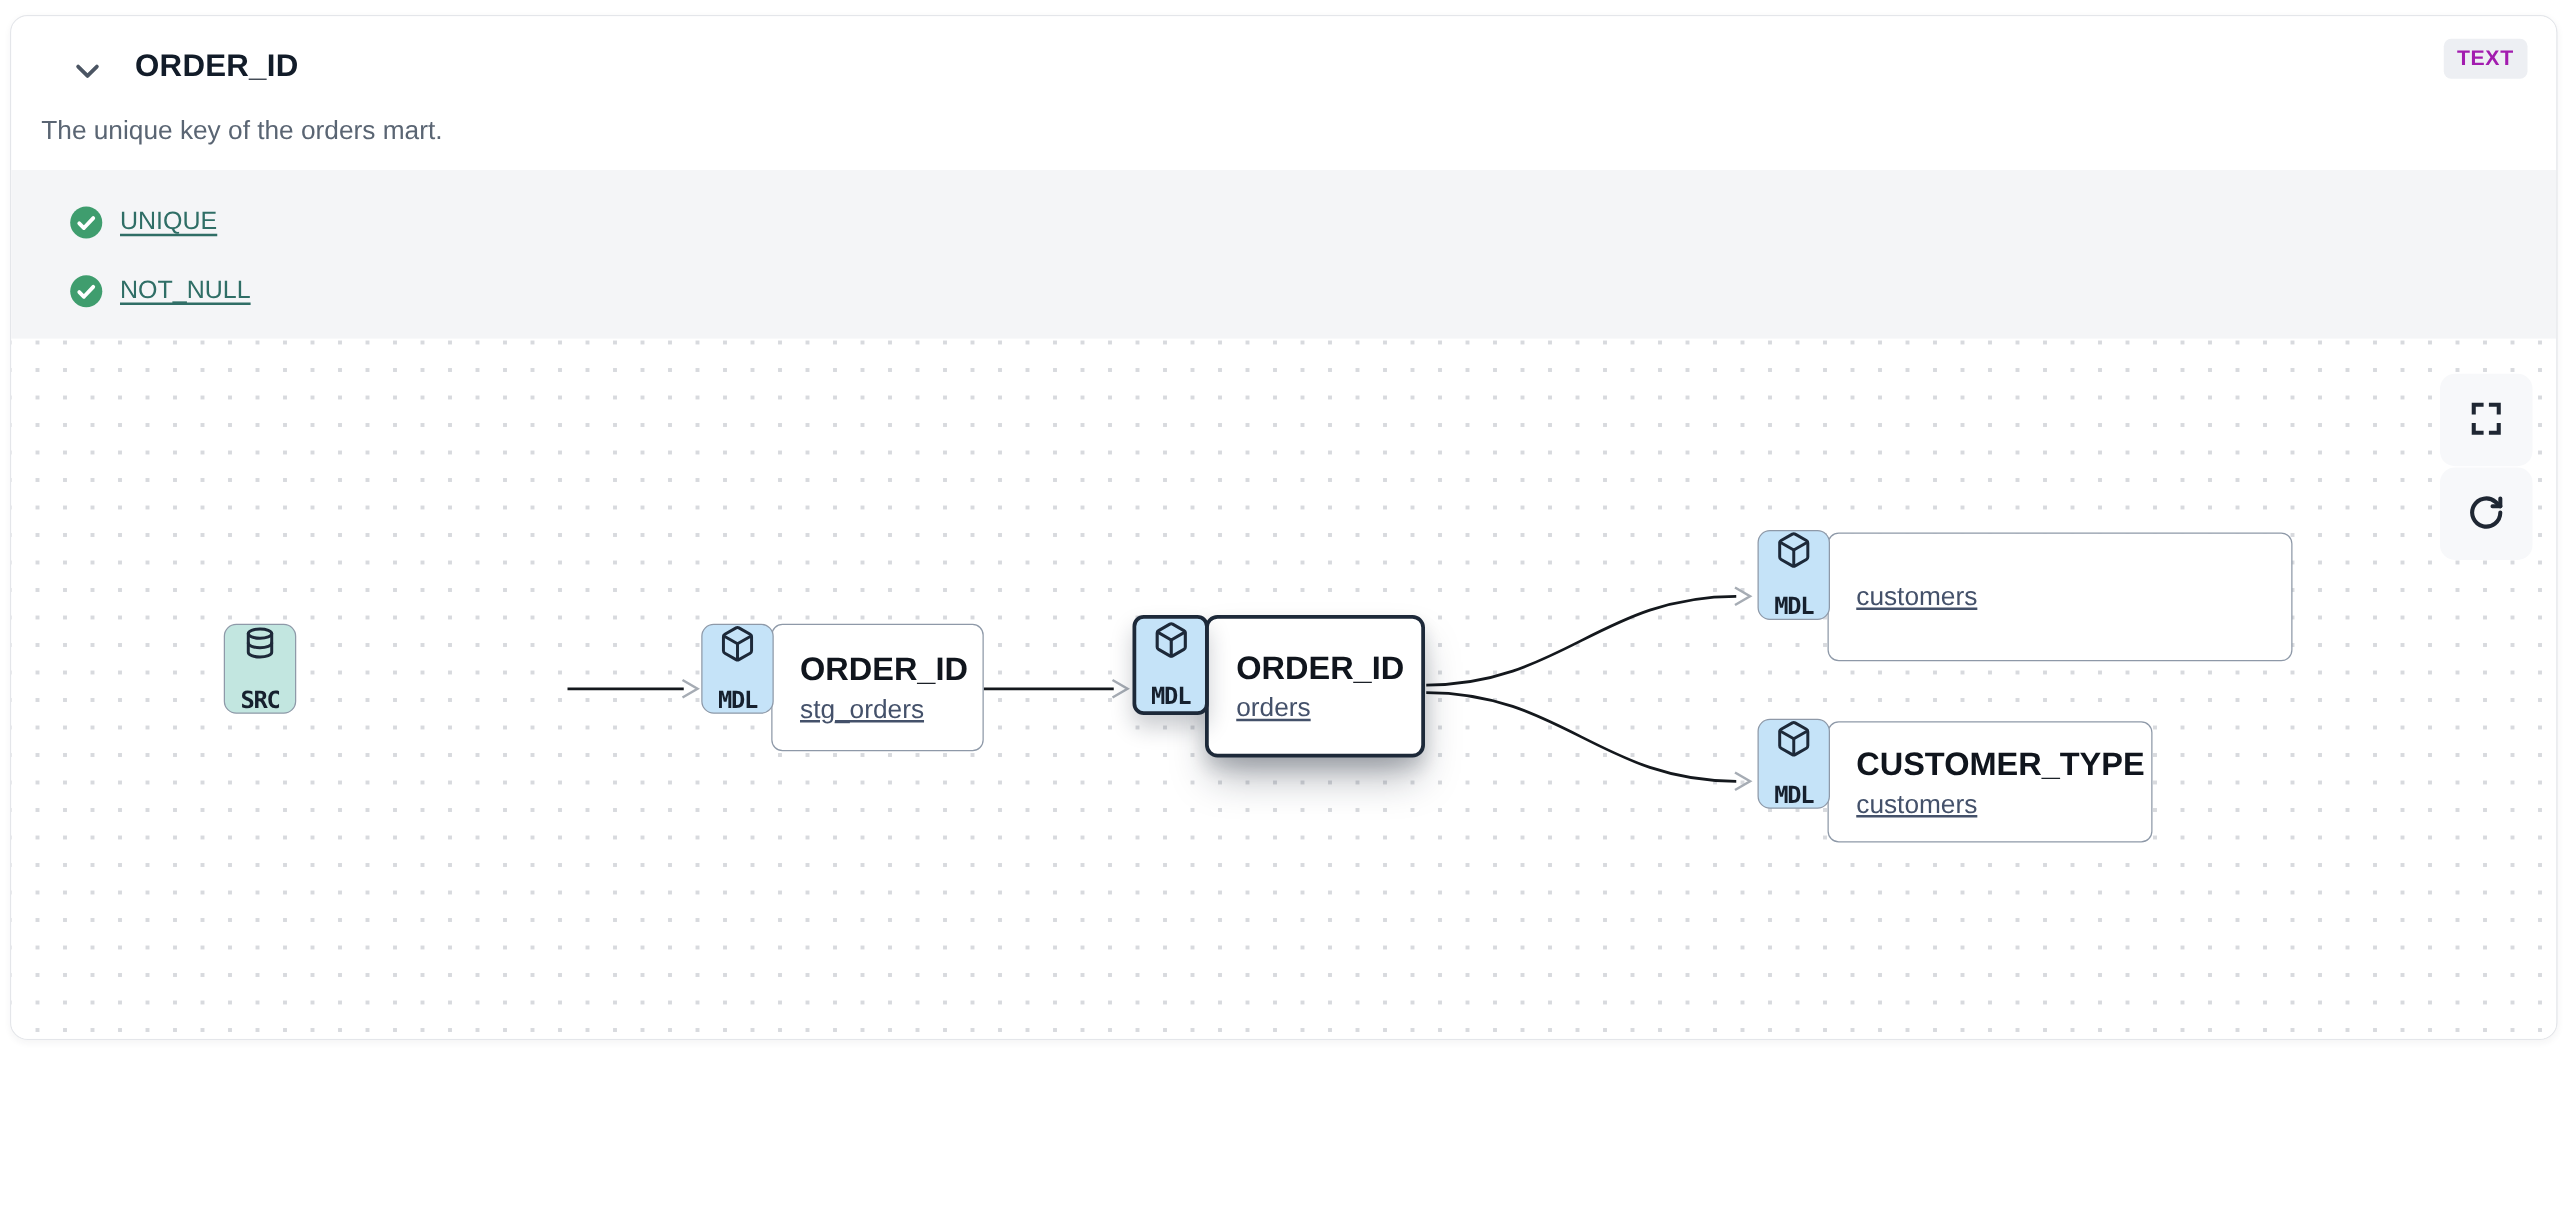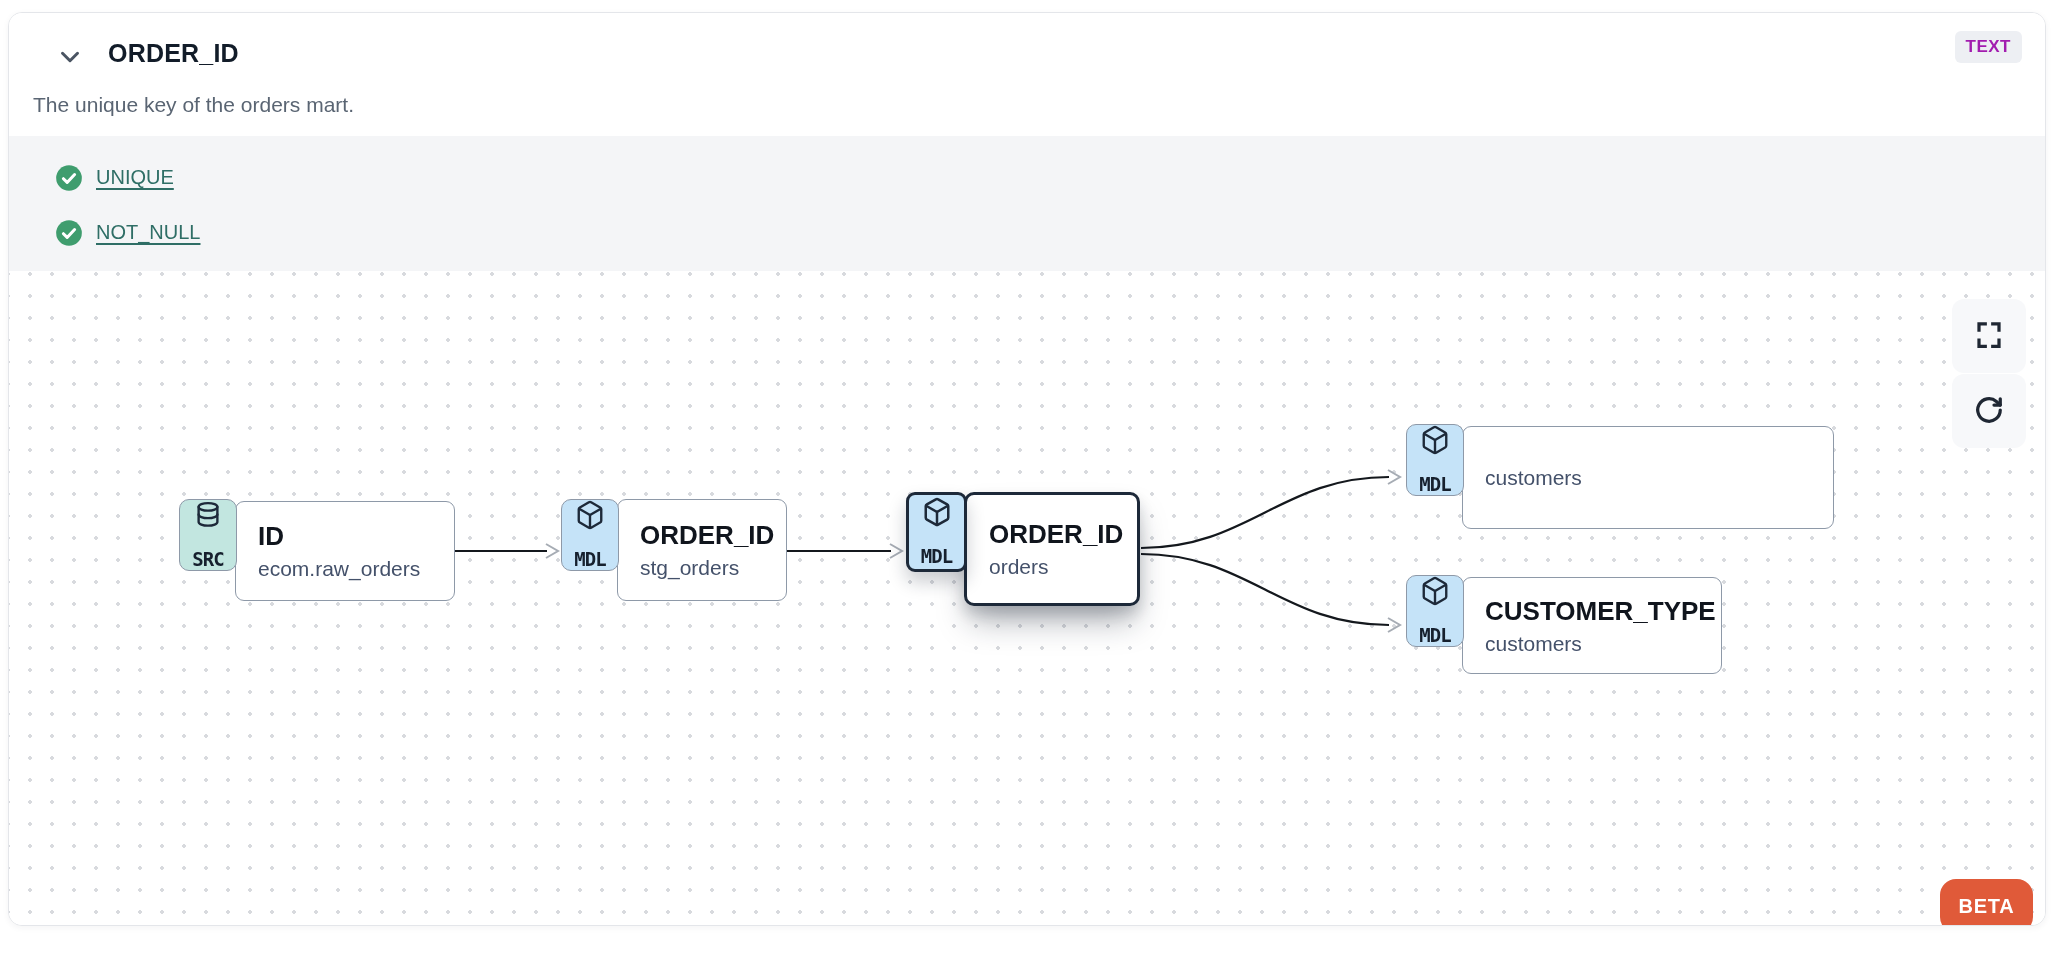--- a/index.html
+++ b/index.html
@@ -1,20 +1,20 @@
 <!DOCTYPE html>
 <html><head>
 <meta charset="utf-8">
 <style>
   * { box-sizing: border-box; margin: 0; padding: 0; }
   html, body { width: 2058px; height: 964px; background: #ffffff; overflow: hidden;
     font-family: "Liberation Sans", sans-serif; }
 
   .card {
-    position: absolute; left: 8px; top: 12px; width: 2038px; height: 914px;
+    position: absolute; left: 8px; top: 12px; width: 2038px; height: 820px;
     background: #ffffff; border: 1px solid #e4e6ea; border-radius: 14px;
     box-shadow: 0 2px 6px rgba(30,40,60,.05);
     overflow: hidden;
   }
 
   
   .card-header { position: relative; height: 123px; background: #ffffff; }
   .collapse-btn {
     position: absolute; left: 42px; top: 28px; width: 38px; height: 34px;
     background: transparent; border: none; cursor: pointer;
@@ -66,21 +66,21 @@
     color: #16202e; letter-spacing: -1px;
   }
   .nbadge svg { width: 30px; height: 30px; }
   .ncard {
     position: relative; z-index: 1; margin-left: -2px;
     background: #ffffff; border: 1px solid #8e99a8; border-radius: 9px;
     display: flex; flex-direction: column; justify-content: center;
     padding: 0 22px; gap: 5px;
   }
   .ntitle { font-size: 26px; font-weight: 600; color: #10151d; white-space: nowrap; }
-  .nsub   { font-size: 21px; color: #44516a; white-space: nowrap; }
+  .nsub   { font-size: 21px; color: #44516a; white-space: nowrap; text-decoration: underline; }
 
   .node.selected .nbadge {
     width: 61px; height: 80px; border: 3.5px solid #1d2939; border-radius: 9px;
     box-shadow: 0 10px 18px rgba(20,28,45,.22);
   }
   .node.selected .ncard {
     border: 3.5px solid #1d2939; border-radius: 10px; margin-left: -3px;
     box-shadow: 0 20px 32px -6px rgba(20,28,45,.35), 0 8px 14px rgba(20,28,45,.16);
   }
 
@@ -154,24 +154,20 @@
       <div class="nbadge src">
         <span>
           <svg viewBox="0 0 24 24" width="30" height="30" fill="none" stroke="#1d2939" stroke-width="1.9" stroke-linecap="round" stroke-linejoin="round">
               <ellipse cx="12" cy="5.5" rx="7.5" ry="3"></ellipse>
               <path d="M4.5 5.5v6c0 1.66 3.36 3 7.5 3s7.5-1.34 7.5-3v-6"></path>
               <path d="M4.5 11.5v6c0 1.66 3.36 3 7.5 3s7.5-1.34 7.5-3v-6"></path>
             </svg>
         </span>
         <span class="blabel">SRC</span>
       </div>
-      <div class="ncard" style="width:220px; height:100px; margin-top:2px;">
-        <div class="ntitle">ID</div>
-        <div class="nsub">ecom.raw_orders</div>
-      </div>
     </div>
 
     <div class="node" style="left:552px; top:228px;">
       <div class="nbadge mdl">
         <span>
           <svg viewBox="0 0 24 24" width="30" height="30" fill="none" stroke="#1d2939" stroke-width="1.9" stroke-linecap="round" stroke-linejoin="round">
               <path d="M21 16.5v-9a1.8 1.8 0 0 0-.9-1.56l-7.2-4.1a1.8 1.8 0 0 0-1.8 0l-7.2 4.1A1.8 1.8 0 0 0 3 7.5v9a1.8 1.8 0 0 0 .9 1.56l7.2 4.1a1.8 1.8 0 0 0 1.8 0l7.2-4.1A1.8 1.8 0 0 0 21 16.5z"></path>
               <path d="M3.3 7 12 12l8.7-5"></path>
               <line x1="12" y1="22" x2="12" y2="12"></line>
             </svg>

